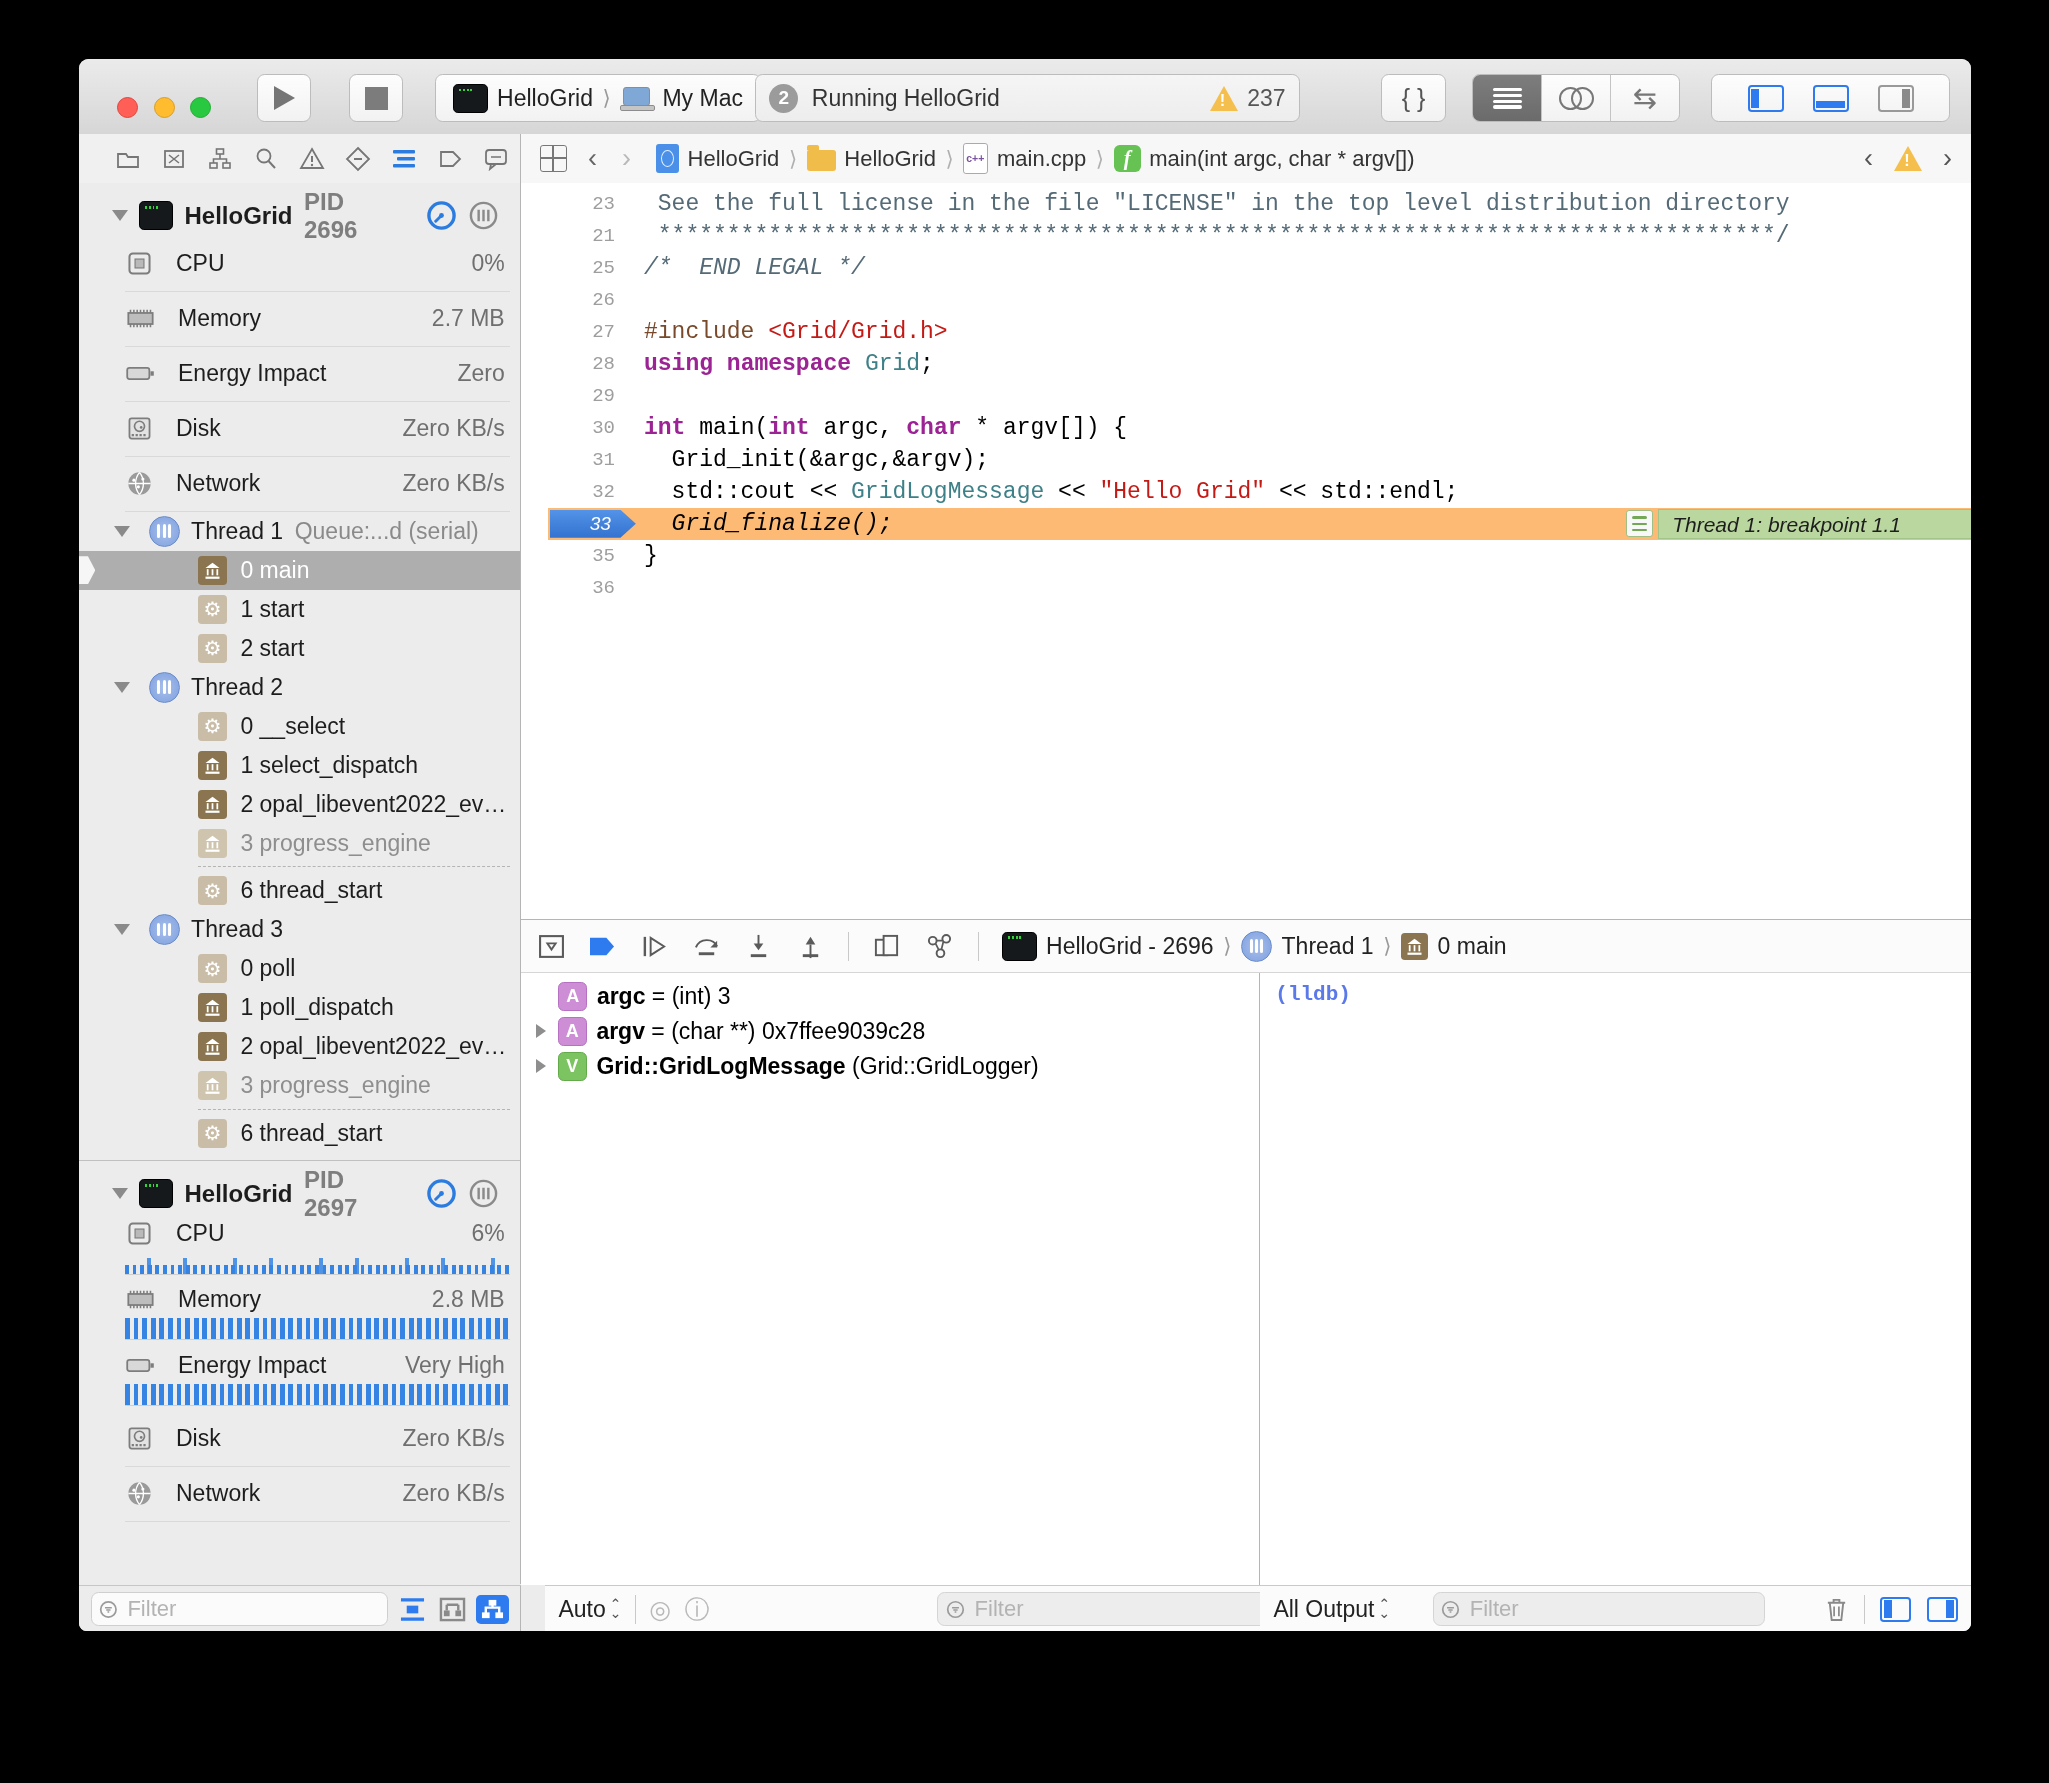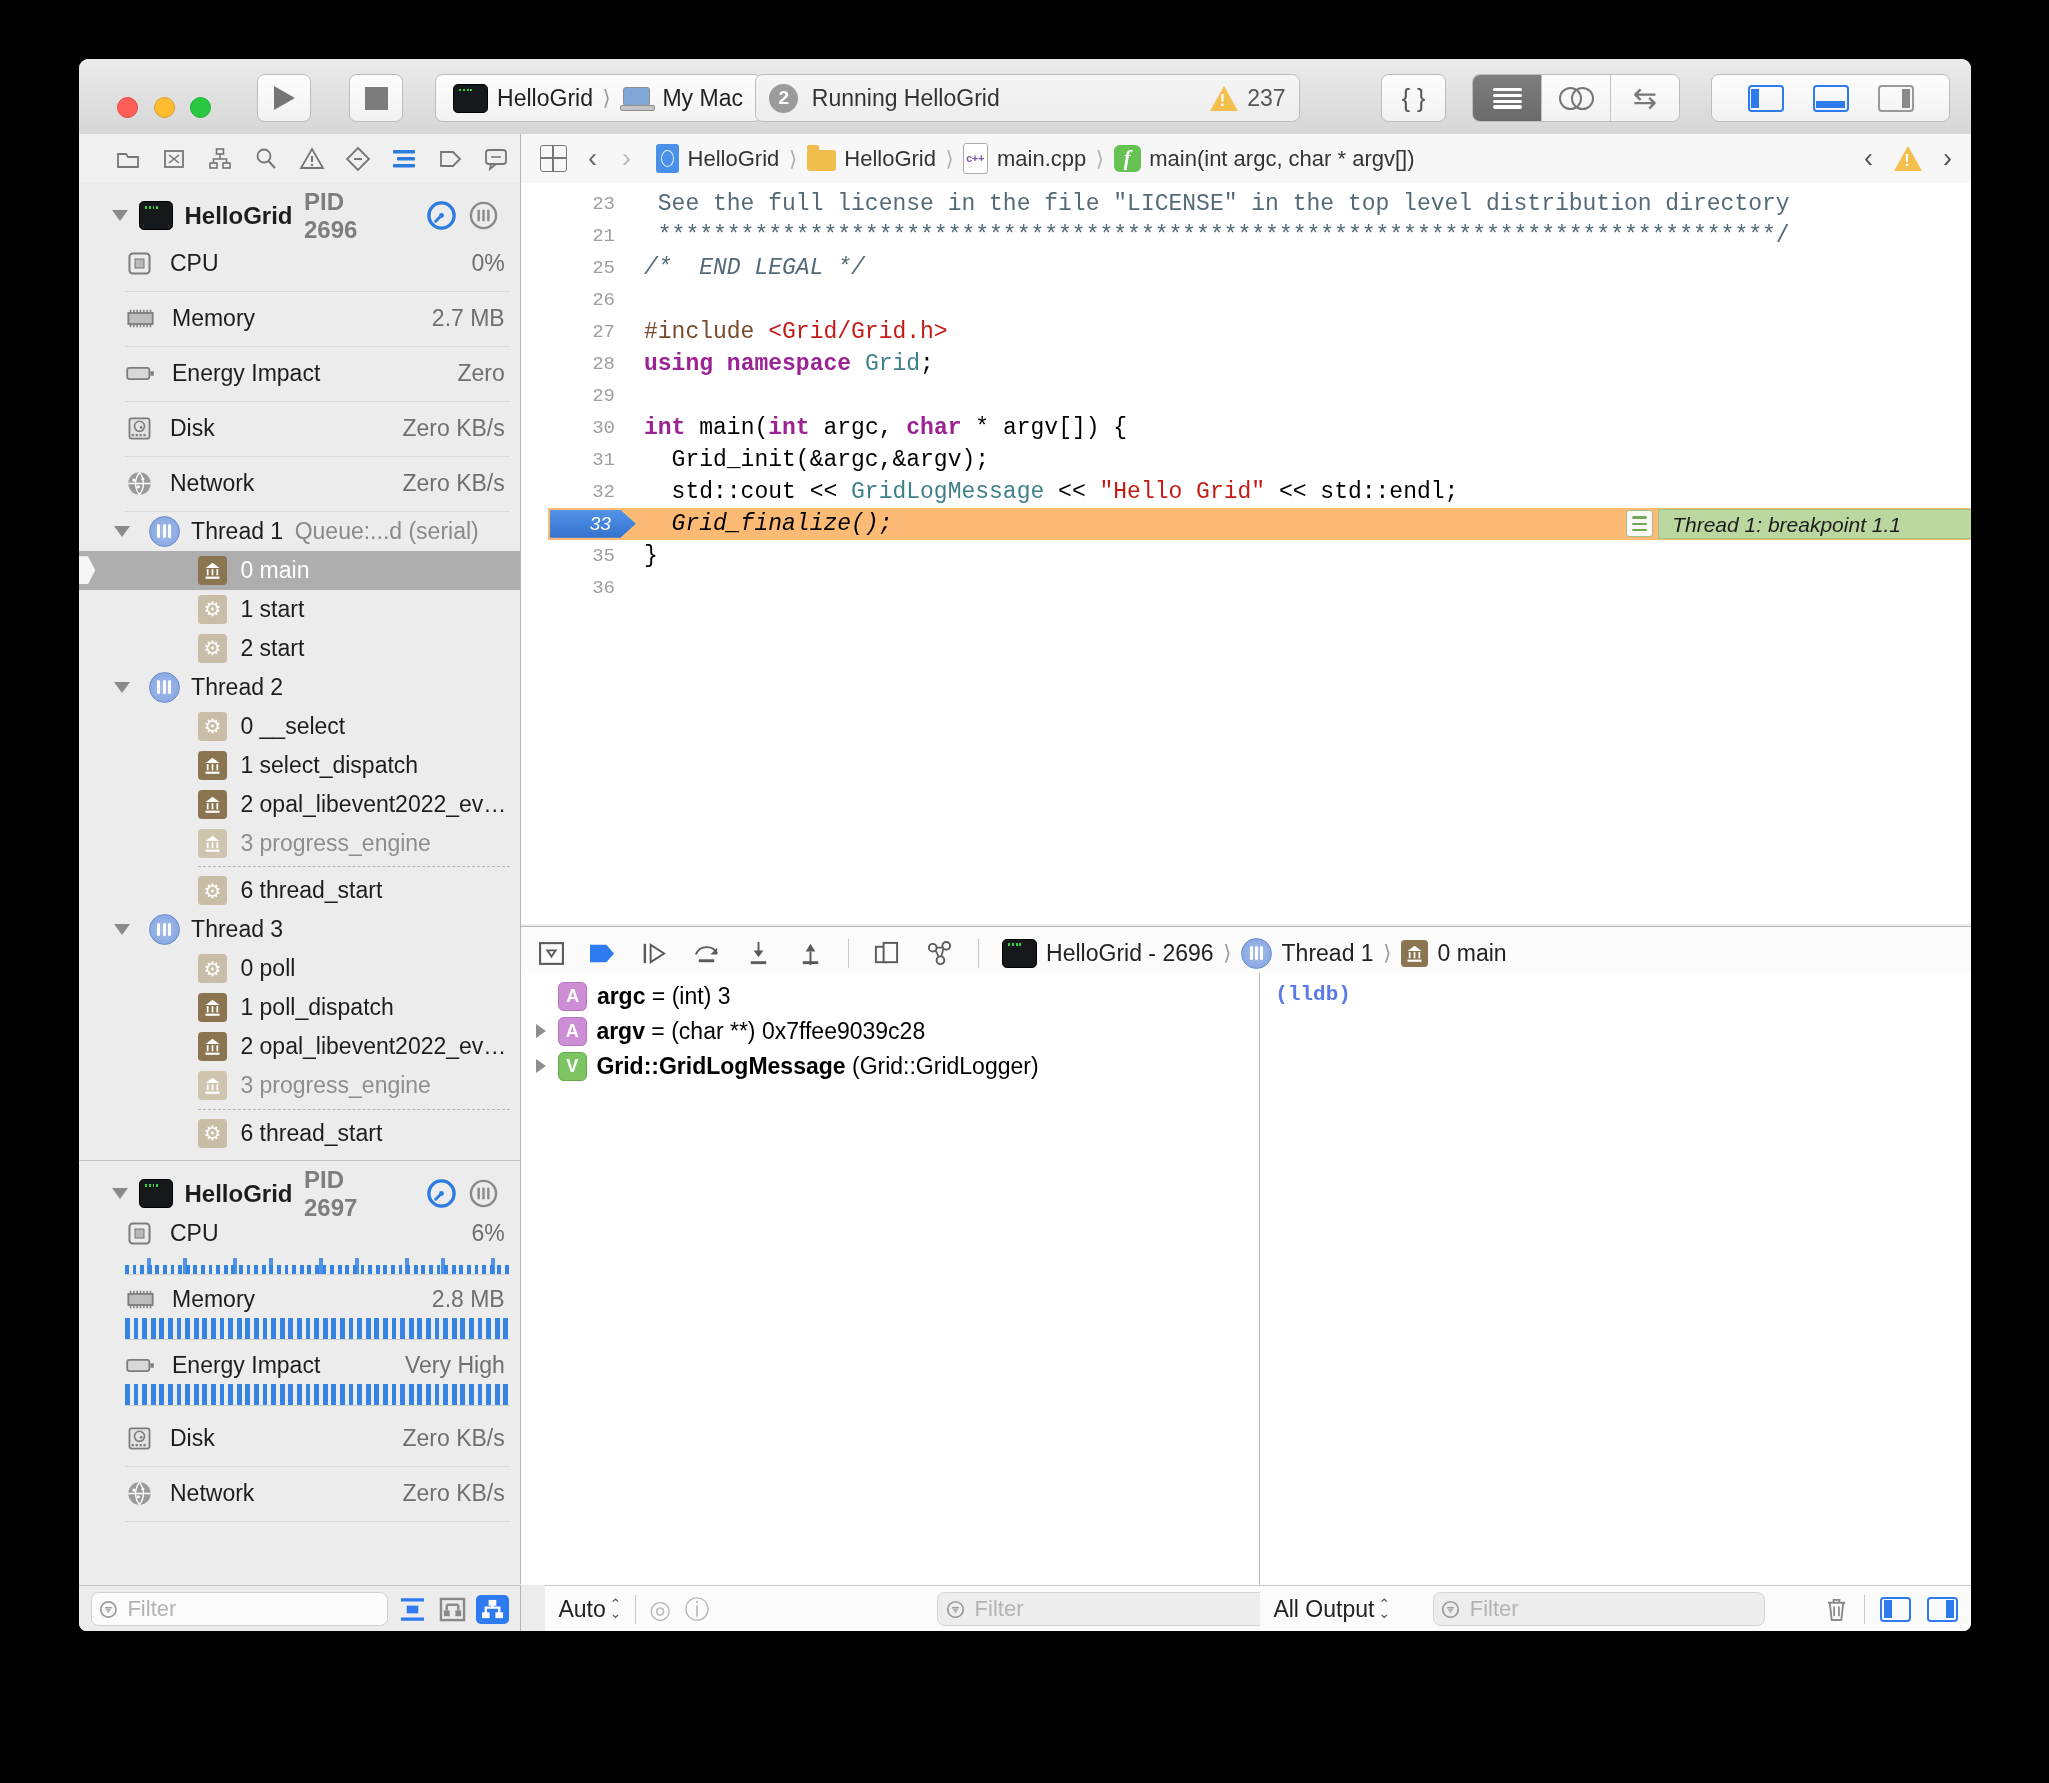--- a/index.html
+++ b/index.html
@@ -70,21 +70,21 @@
   .gridico:after{top:45%;left:0;height:1.9px;width:100%;}
   
   .sidebar{position:absolute;left:0;top:124px;width:442px;height:1401px;background:#ececec;
            border-right:1px solid #b5b5b5;box-sizing:border-box;overflow:hidden;font-size:23px;color:#1d1d1d;}
   .p-head{display:flex;align-items:center;height:42px;margin-top:11.5px;padding-left:32.5px;gap:11.5px;}
   .p-head .t{font-weight:bold;font-size:24px;}
   .p-head .pid{color:#7e7e7e;font-weight:bold;font-size:24px;}
   .p-head .sp{flex:1;}
   .disc{width:0;height:0;border-left:8.6px solid transparent;border-right:8.6px solid transparent;border-top:11.5px solid #8a8a8a;flex:none;}
   .stat{display:flex;align-items:center;height:54px;margin-left:46px;margin-right:9.6px;
-        border-bottom:1px solid #d9d9d9;gap:16px;color:#1d1d1d;}
+        border-bottom:1px solid #d9d9d9;gap:22px;color:#1d1d1d;}
   .stat.nb{border-bottom:none;height:38px;}
   .stat .v{margin-left:auto;color:#6f6f6f;padding-right:5.7px;}
   .graph{height:21px;margin:0 9.6px 5.7px 46px;border-bottom:1.9px solid #cfcfcf;position:relative;}
   .graph.full{background:repeating-linear-gradient(90deg,#3584e4 0 4.8px,transparent 4.8px 8.6px);}
   .graph.spark{background:none;}
   .graph.spark:after{content:"";position:absolute;left:0;right:0;bottom:0;height:8.6px;
         background:repeating-linear-gradient(90deg,#3584e4 0 3.8px,transparent 3.8px 7.6px);}
   .graph.spark:before{content:"";position:absolute;left:0;right:0;bottom:0;height:15.3px;opacity:.85;
         background:repeating-linear-gradient(90deg,transparent 0 22px,#3584e4 22px 26px,transparent 26px 58px,#3584e4 58px 62px,transparent 62px 86px);}
   .trow{display:flex;align-items:center;height:39px;padding-left:67px;gap:11.5px;position:relative;}
@@ -133,21 +133,21 @@
   .c-cmt-i{color:#546a76;font-style:italic;}
   .c-pp{color:#78492a;}
   .c-str{color:#c41a16;}
   .c-kw{color:#9b2393;font-weight:bold;}
   .c-ty{color:#3e8087;}
   .c-num{color:#1c00cf;}
   .c-pl{color:#000;}
   
   .debugbar{position:absolute;left:442px;top:860px;width:1450px;height:54px;background:#fbfbfb;
         border-top:1px solid #b5b5b5;border-bottom:1px solid #d6d6d6;box-sizing:border-box;
-        display:flex;align-items:center;padding:0 17px;gap:23px;font-size:23px;color:#222;margin-top:7px;}
+        display:flex;align-items:center;padding:0 17px;gap:23px;font-size:23px;color:#222;}
   .dsep{width:1px;height:29px;background:#c9c9c9;}
   .crumb{display:flex;align-items:center;gap:9.6px;}
   
   .varspane{position:absolute;left:442px;top:914px;width:739px;height:612px;background:#fff;
         border-right:1px solid #b5b5b5;box-sizing:border-box;padding-top:5.7px;font-size:23px;}
   .vrow{display:flex;align-items:center;height:35px;padding-left:15.3px;gap:9.6px;color:#000;}
   .vrow .tri{width:0;height:0;border-top:7.6px solid transparent;border-bottom:7.6px solid transparent;
         border-left:10.5px solid #8e8e8e;margin-right:1.9px;flex:none;}
   .vrow .notri{width:12.4px;flex:none;}
   .vbadge{width:27px;height:27px;border-radius:5.7px;color:#fff;font-weight:bold;font-size:18px;

